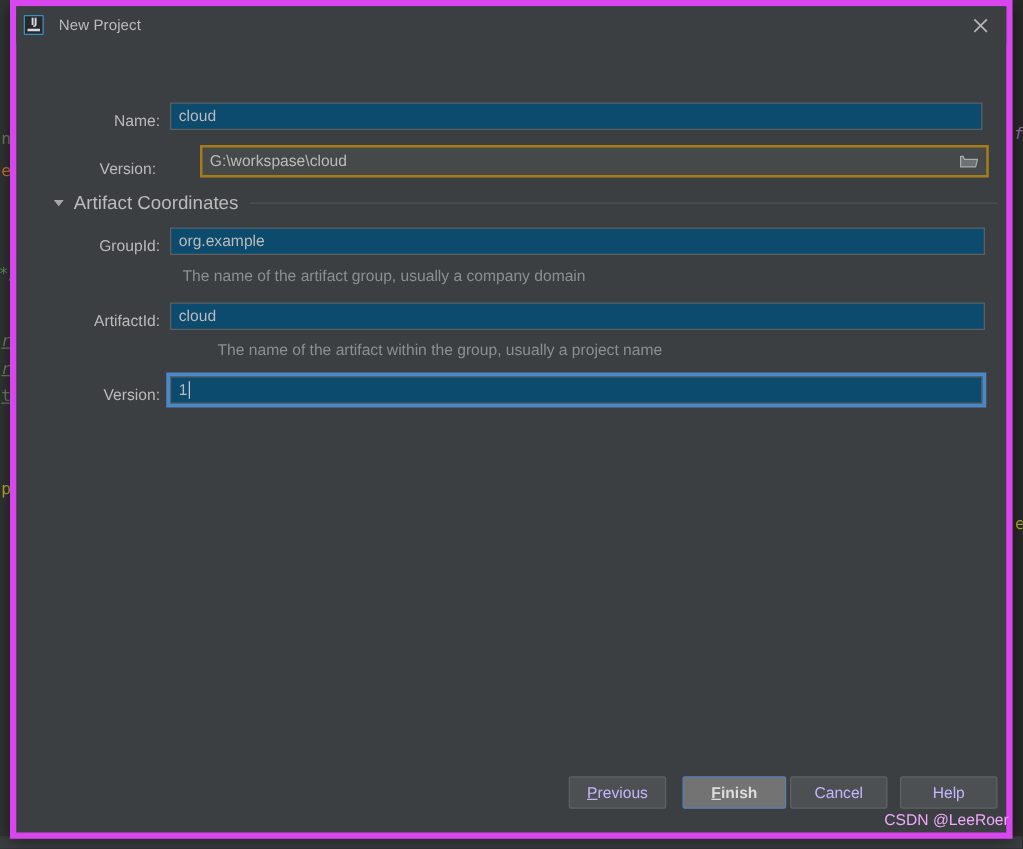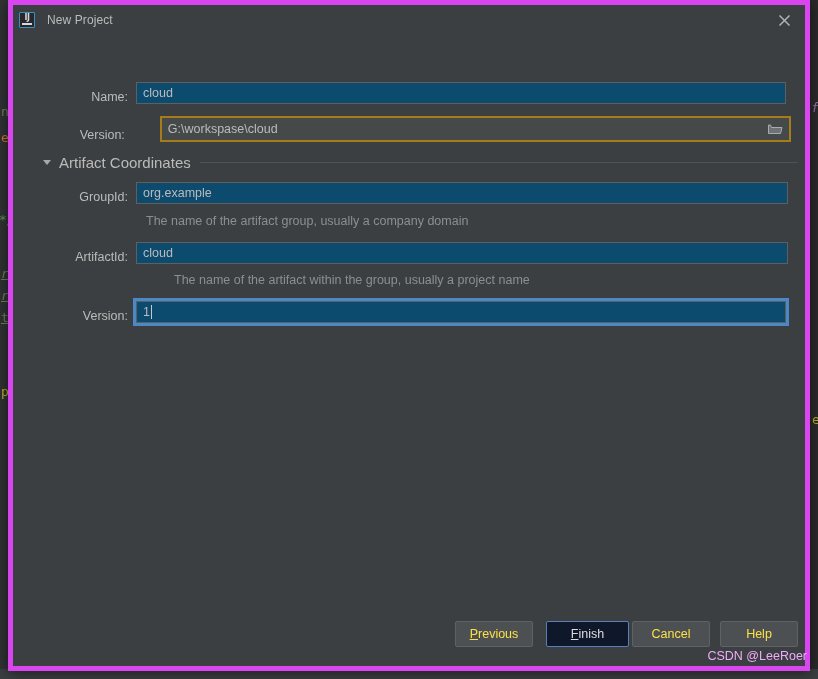--- a/index.html
+++ b/index.html
@@ -225,34 +225,34 @@
     width: 800px;
     height: 60px;
   }
   .btn {
     position: absolute;
     top: 15px;
     height: 26px;
     background: #4c5052;
     border: 1px solid #5e6265;
     box-sizing: border-box;
-    color: #fde047;
+    color: #c4b5fd;
     font-size: 12.5px;
     display: flex;
     align-items: center;
     justify-content: center;
     border-radius: 2px;
     cursor: pointer;
     user-select: none;
   }
   .btn.primary {
-    background: #0f172a;
+    background: #737373;
     border: 1px solid #5880b8;
     color: #ddddde;
-    font-weight: normal;
+    font-weight: bold;
   }
   .btn .mnemonic { text-decoration: underline; }
   .watermark {
     position: absolute;
     right: 6px;
     bottom: 3px;
     font-size: 12.5px;
     color: #f0abfc;
     white-space: nowrap;
   }

